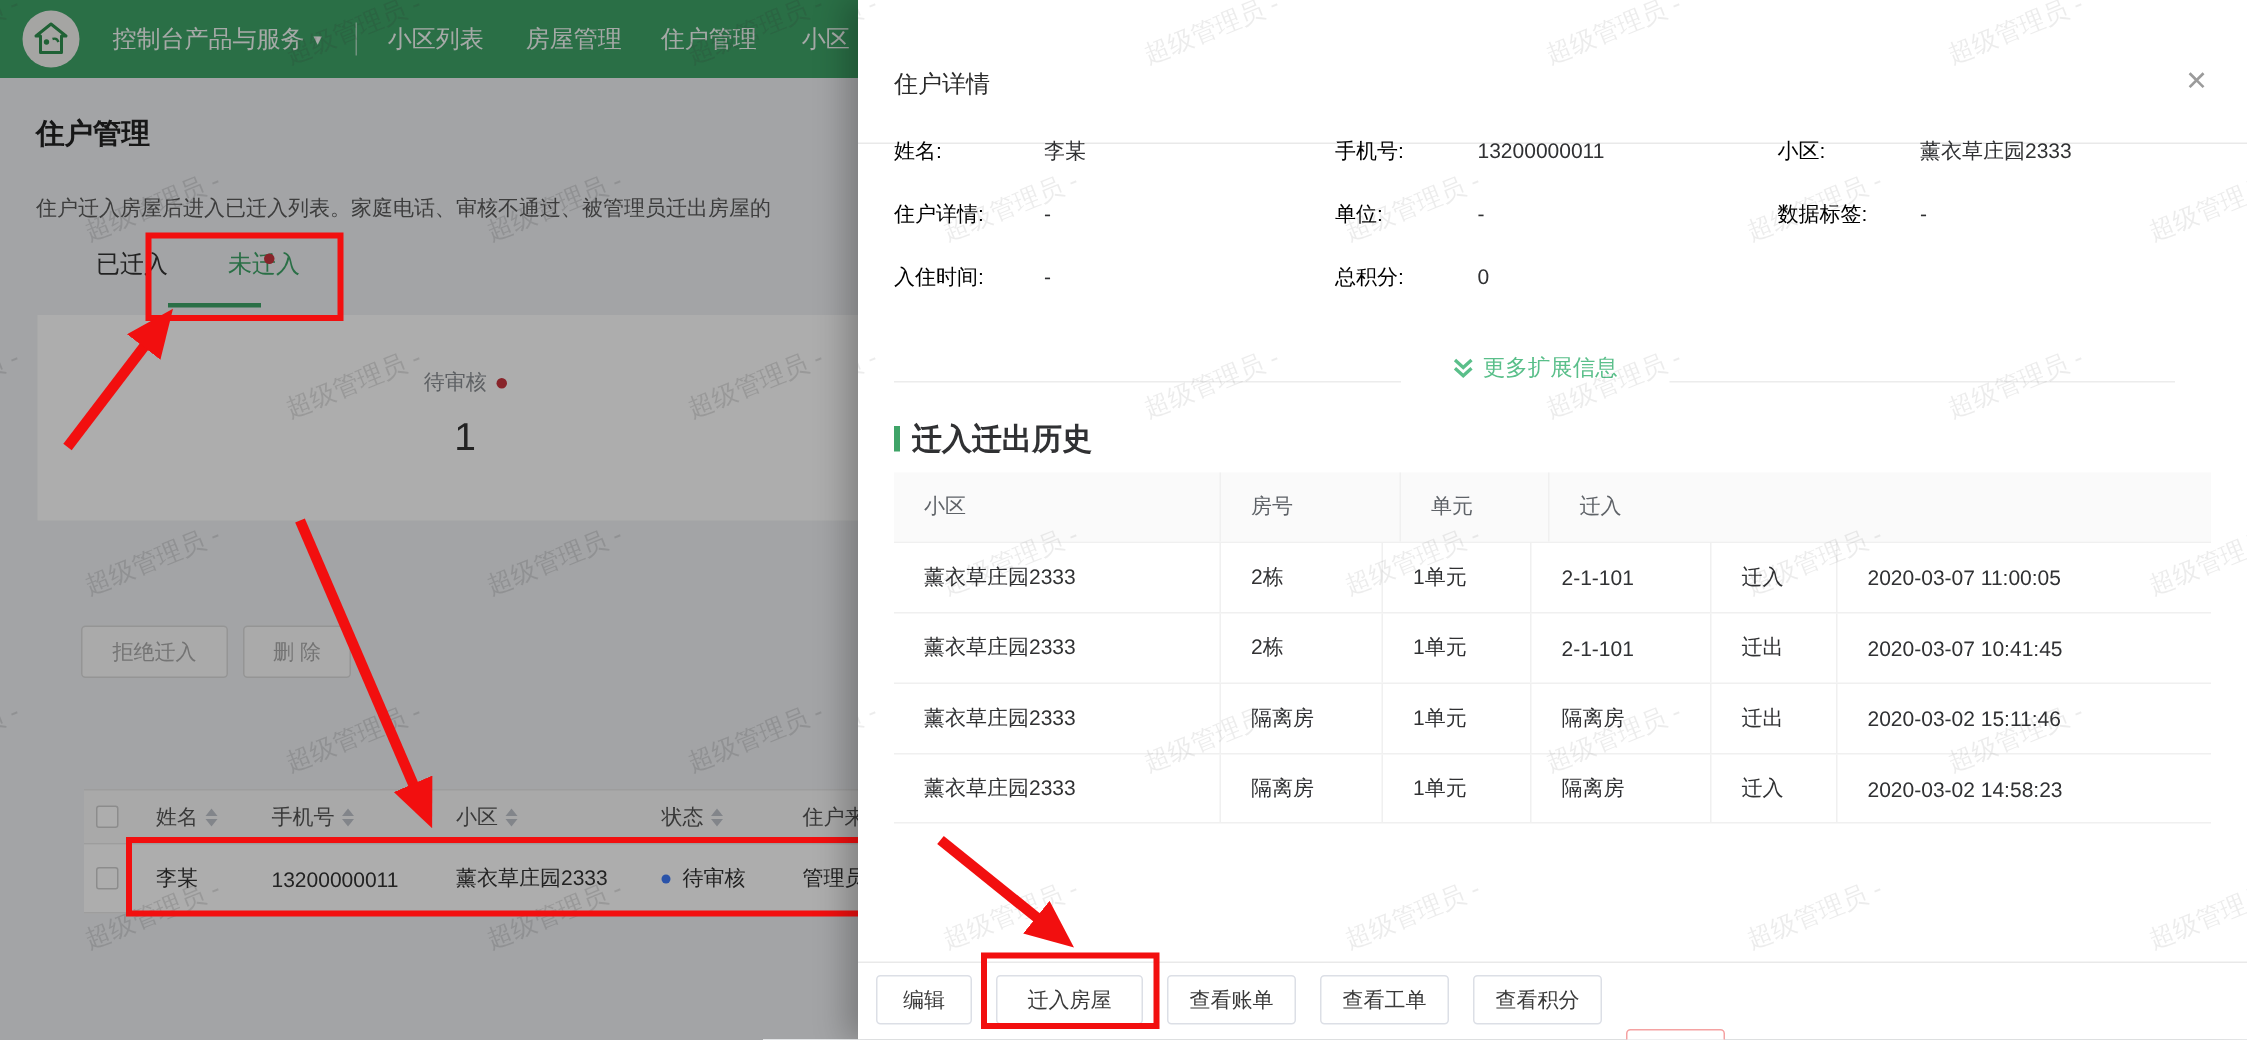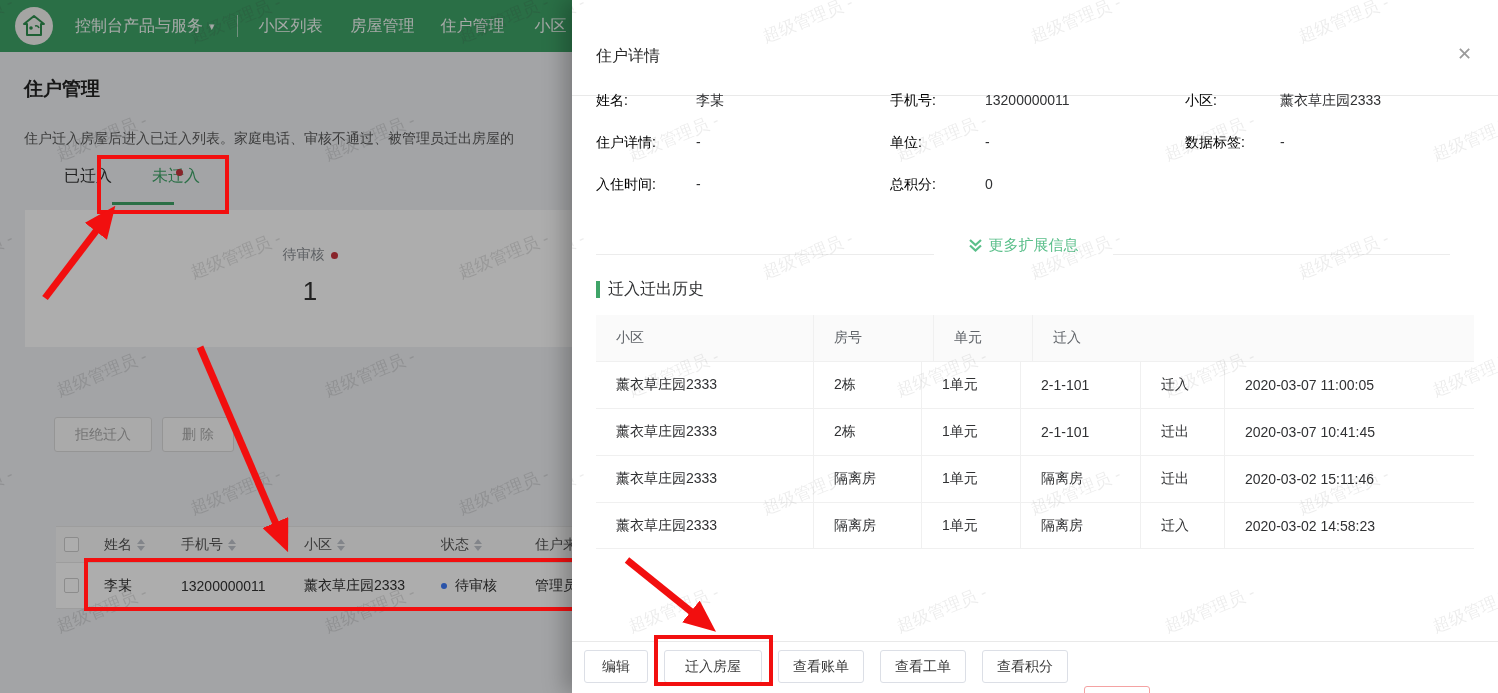--- a/index.html
+++ b/index.html
@@ -62,21 +62,21 @@
   .drawer-inner { position:relative; width:100%; height:100%; z-index:1; }
   .d-header { position:absolute; left:0; top:0; width:100%; height:72px; border-bottom:1px solid #e9e9e9;margin-top:24px; }
   .d-title { position:absolute; left:24px; top:22px; font-size:16px; color:#2b2b2b; }
   .d-close { position:absolute; right:26px; top:21px; font-size:18px; color:#9b9b9b; cursor:pointer; line-height:1; }
   .fld { position:absolute; font-size:14px; white-space:nowrap; } .fld.val { color:#303133; }
   .expand-row { position:absolute; left:24px; top:236px; width:854px; display:flex; align-items:flex-end;gap:20px; }
   .exp-line { flex:1; height:1px; background:#ececec; }
   .expand-link { display:flex; align-items:center; gap:6px; margin:0 14px; color:#5abf8a; font-size:15px; cursor:pointer; }
   .sec-title { position:absolute; left:24px; top:279px; display:flex; align-items:center; gap:8px; }
   .sec-bar { width:4px; height:17px; background:#3fa468; }
-  .sec-text { font-size:16px; font-weight:400; color:#303133;text-align:center; }
+  .sec-text { font-size:20px; font-weight:700; color:#303133;text-align:center; }
 
   .htable { position:absolute; left:24px; top:315px; width:878px; font-size:14px; }
   .hrow { display:flex; }
   .hrow.head { background:#fafafa; height:46px; color:#5f6368; }
   .hrow.body { background:#fff; height:47px; color:#303133; border-top:1px solid #f0f0f0; }
   .htable .hrow.body:last-child { border-bottom:1px solid #f0f0f0; }
   .hcell { display:flex; align-items:center; padding-left:20px; overflow:hidden; white-space:nowrap; border-right:1px solid #f0f0f0; }
   .hcell:last-child { border-right:none; }
   .hc0 { width:218px; } .hc1 { width:108px; } .hc2 { width:99px; } .hc3 { width:120px; } .hc4 { width:84px; } .hc5 { width:249px; }
 

